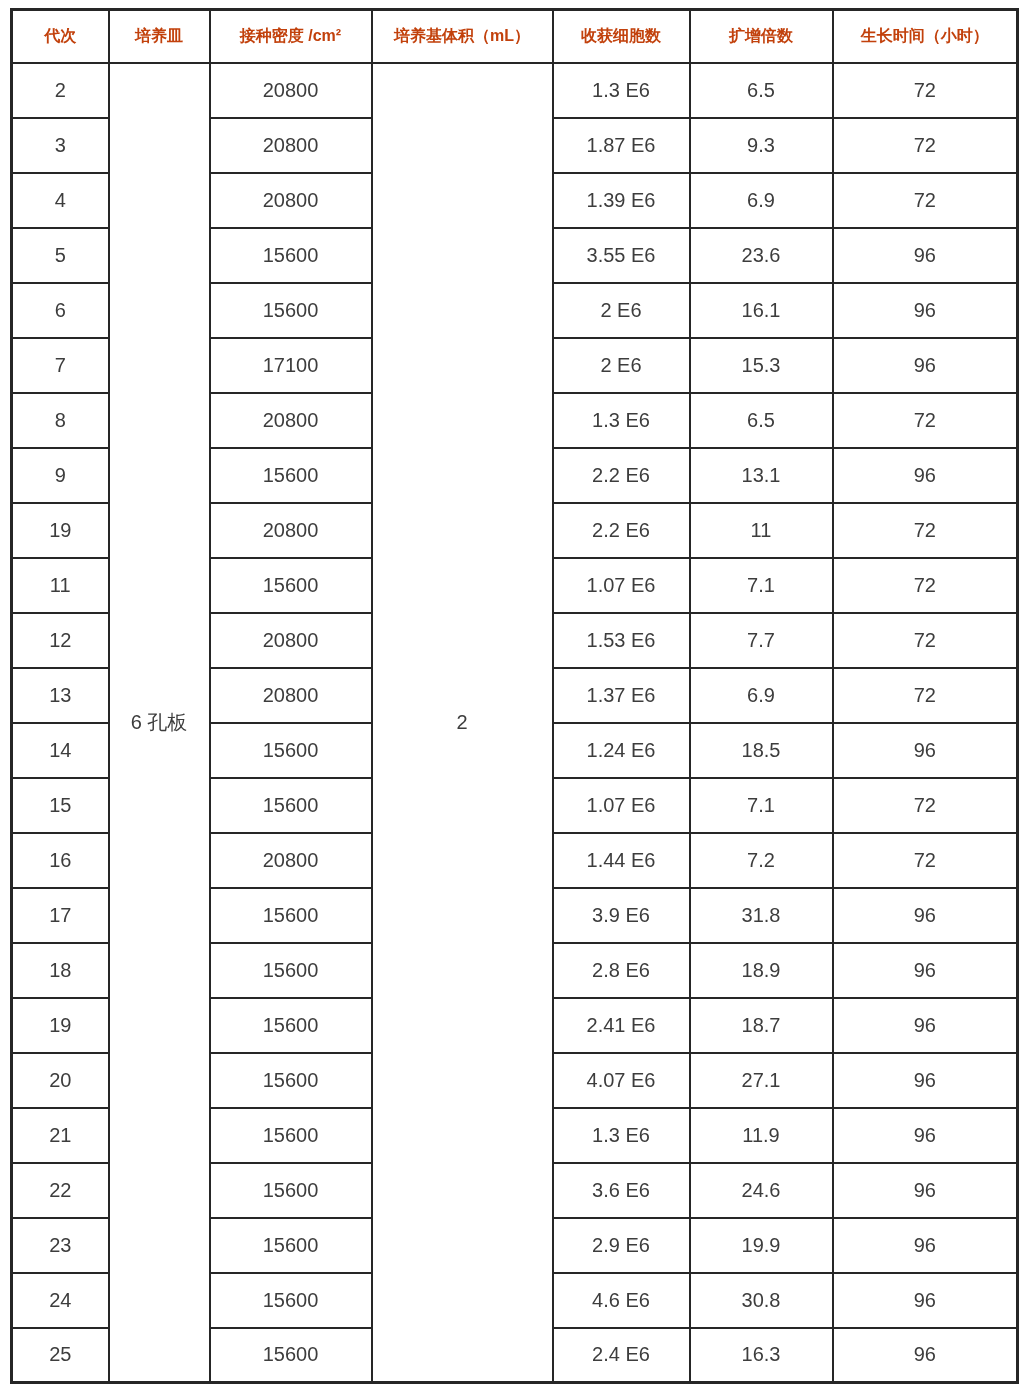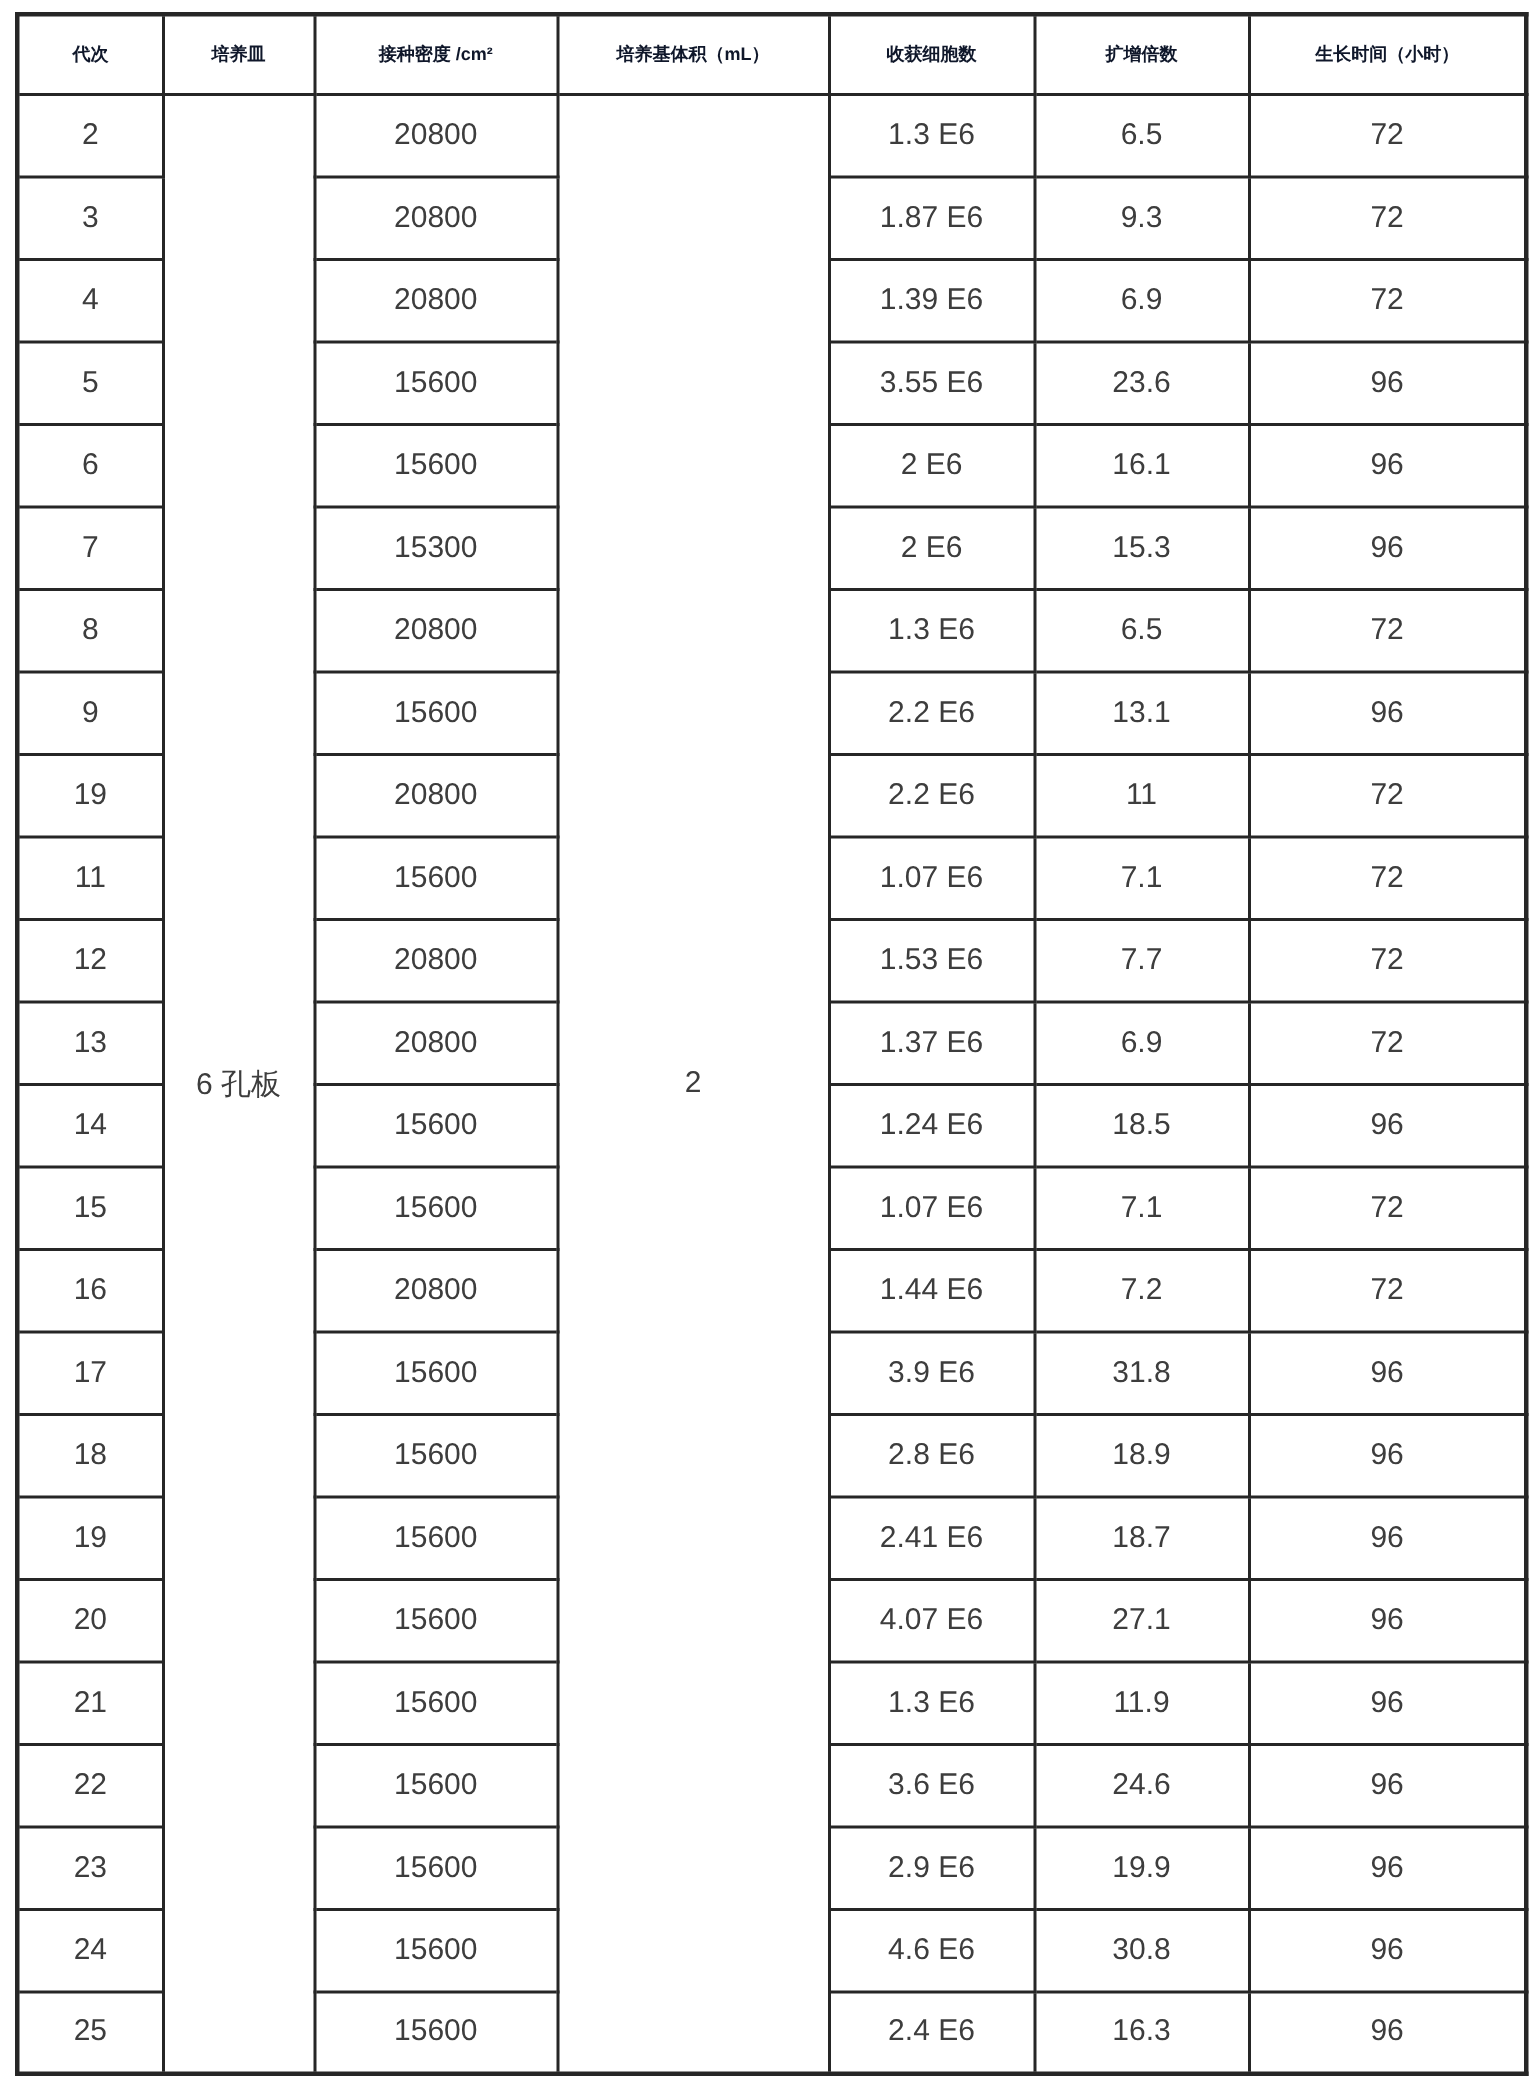--- a/index.html
+++ b/index.html
@@ -27,23 +27,23 @@
     border: 2px solid #262626;
     text-align: center;
     vertical-align: middle;
     padding: 0 4px;
     box-sizing: border-box;
     overflow: hidden;
     white-space: nowrap;
   }
   table.data-table th {
     height: 53px;
-    font-size: 12px;
+    font-size: 16px;
     font-weight: bold;
-    color: #0f172a;
+    color: #c2410c;
   }
   table.data-table td {
     height: 55px;
     font-size: 20px;
     font-weight: normal;
     color: #3d3d3d;
   }
 </style>
 </head>
 <body>
@@ -103,21 +103,21 @@
         </tr>
         <tr>
           <td>6</td>
           <td>15600</td>
           <td>2 E6</td>
           <td>16.1</td>
           <td>96</td>
         </tr>
         <tr>
           <td>7</td>
-          <td>15300</td>
+          <td>17100</td>
           <td>2 E6</td>
           <td>15.3</td>
           <td>96</td>
         </tr>
         <tr>
           <td>8</td>
           <td>20800</td>
           <td>1.3 E6</td>
           <td>6.5</td>
           <td>72</td>

